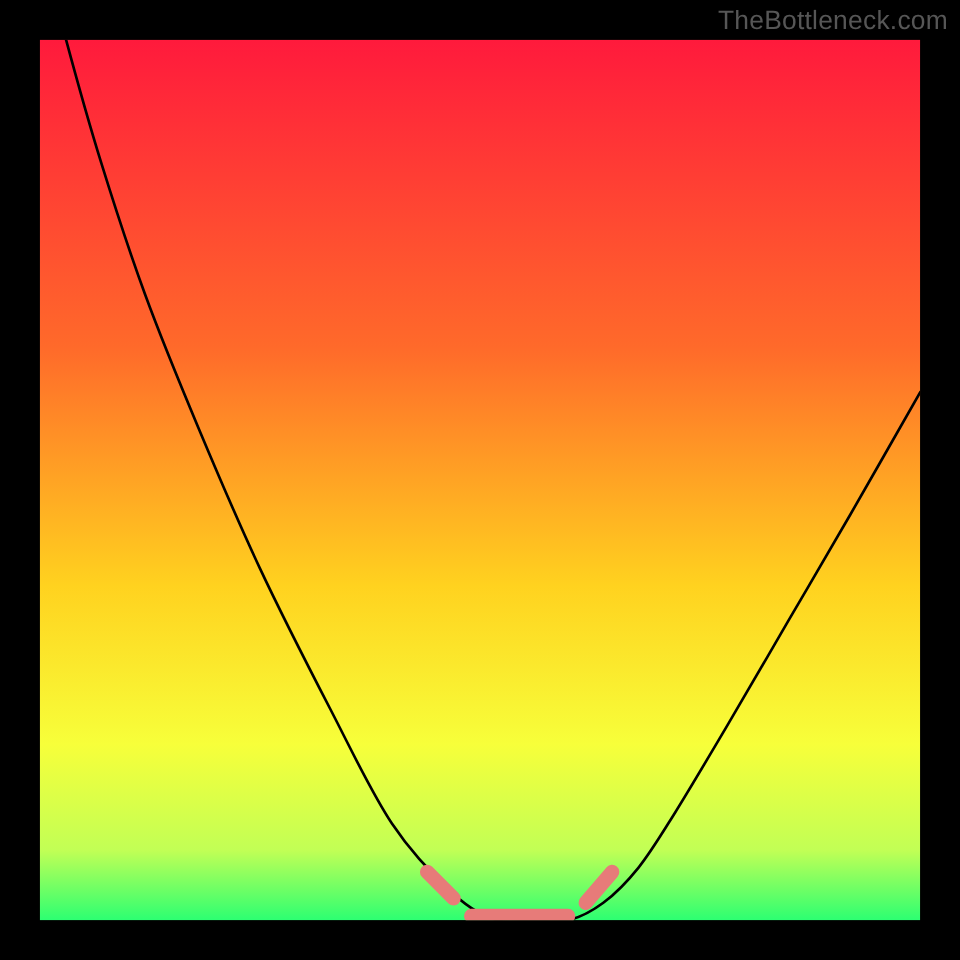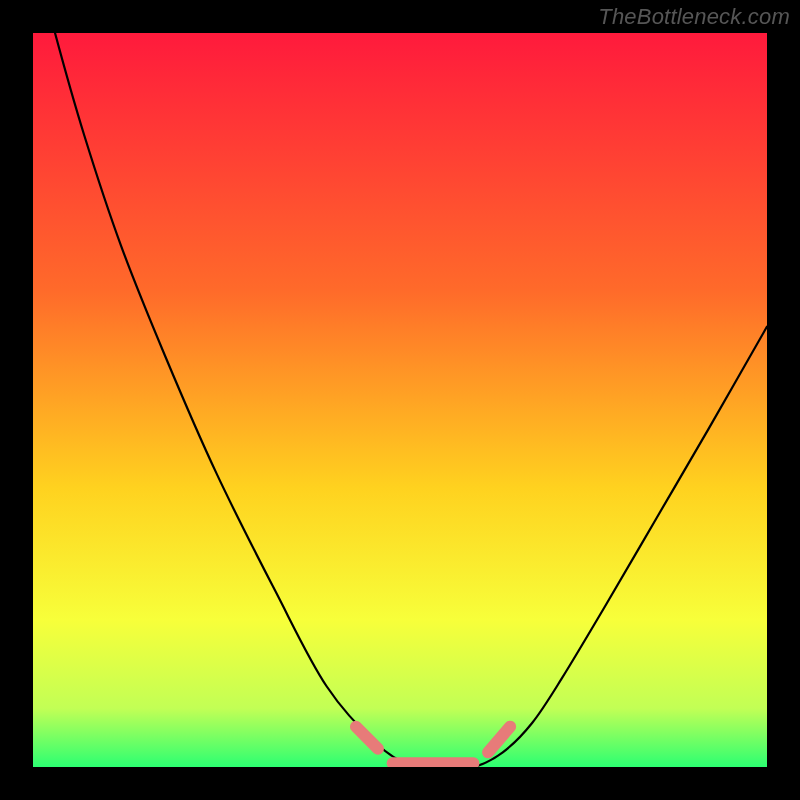--- a/index.html
+++ b/index.html
@@ -20,21 +20,20 @@
   }
   .watermark {
     position: absolute;
     top: 4px;
     right: 10px;
     font-family: Arial, Helvetica, sans-serif;
     font-size: 22px;
     color: #565656;
     letter-spacing: 0.2px;
     font-weight: 400;
-    font-style: italic;
   }
   .plot {
     position: absolute;
     left: 33px;
     top: 33px;
     width: 734px;
     height: 734px;
     overflow: hidden;
   }
   .plot svg {

